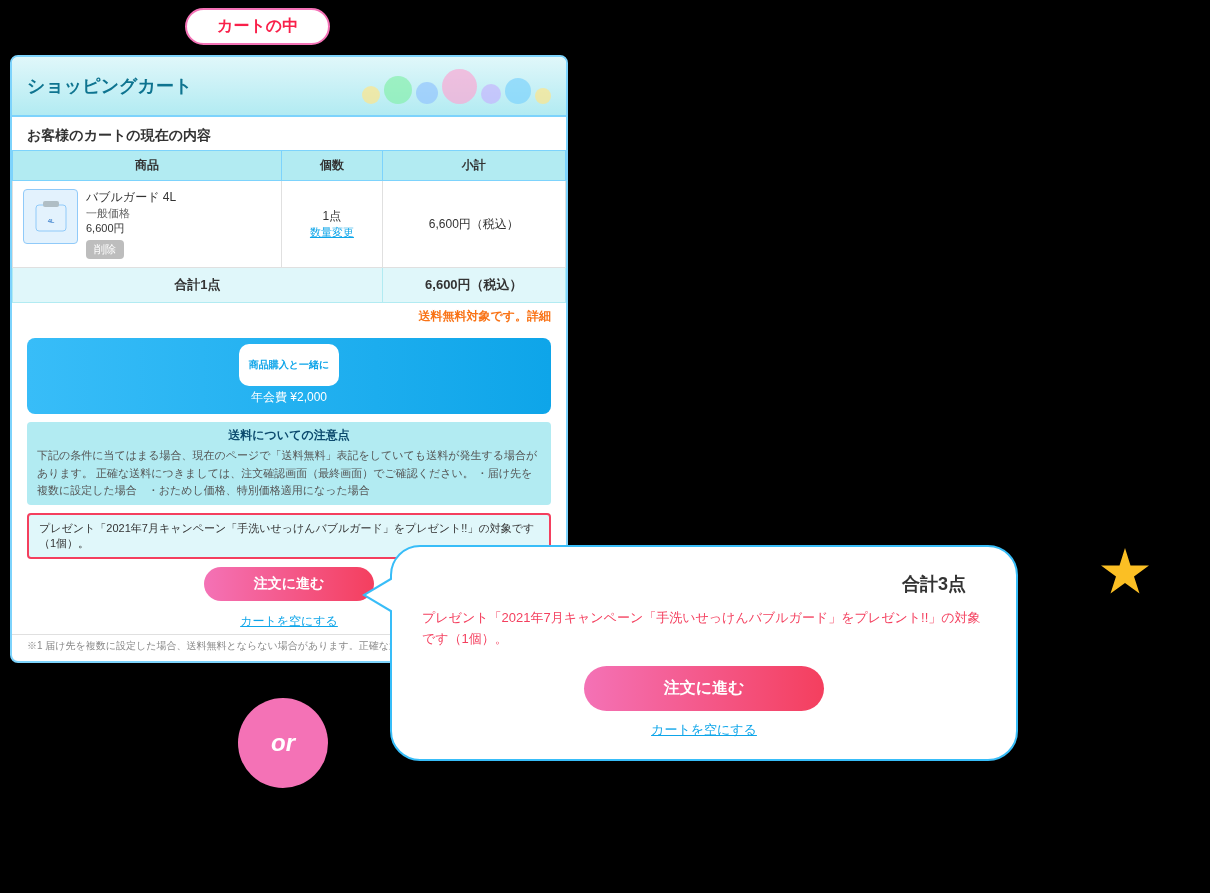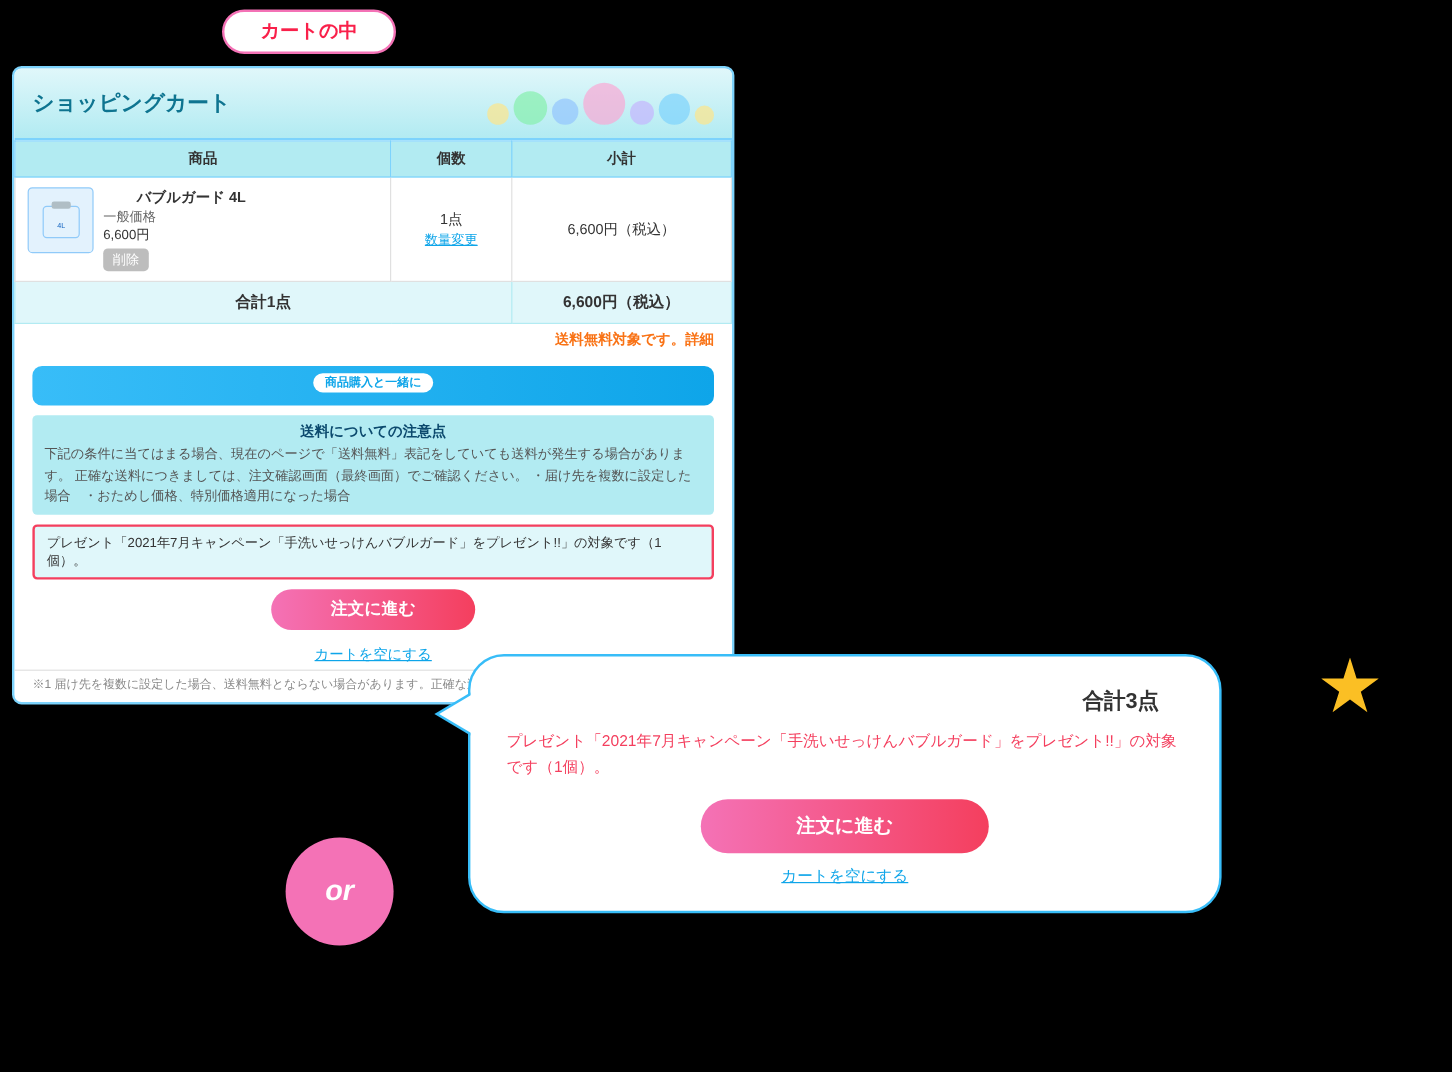--- a/index.html
+++ b/index.html
@@ -27,21 +27,21 @@
       font-size: 16px;
       font-weight: bold;
       display: inline-block;
     }
 
     
     .cart-main {
       position: absolute;
       top: 55px;
       left: 10px;
-      width: 602px;
+      width: 558px;
       background: #fff;
       border: 2px solid #7dd3fc;
       border-radius: 8px;
     }
 
     
     .cart-header {
       background: linear-gradient(to bottom, #e0f7fa, #b2ebf2);
       border-bottom: 2px solid #7dd3fc;
       border-radius: 6px 6px 0 0;
@@ -128,23 +128,22 @@
       display: flex;
       gap: 8px;
       align-items: flex-start;
     }
 
     .product-details {
       flex: 1;
     }
 
     .product-name {
-      font-weight: bold;
-      font-size: 12px;
-      margin-left: 28px;
+      font-weight: normal;
+      font-size: 12px;
     }
 
     .product-label {
       font-size: 11px;
       color: #666;
     }
 
     .product-price {
       font-size: 11px;
       color: #333;
@@ -199,21 +198,21 @@
       text-align: center;
       color: #fff;
     }
 
     .campaign-sub {
       font-size: 10px;
       background: #fff;
       color: #0ea5e9;
       display: inline-block;
       border-radius: 10px;
-      padding: 1px 10px;
+      padding: 14px 10px;
       margin-bottom: 3px;
       font-weight: bold;
     }
 
     .campaign-main {
       font-size: 14px;
       font-weight: bold;
     }
 
     .campaign-price {
@@ -414,20 +413,21 @@
       <div class="bubble" style="width:18px;height:18px;background:#fde68a;"></div>
       <div class="bubble" style="width:28px;height:28px;background:#86efac;"></div>
       <div class="bubble" style="width:22px;height:22px;background:#93c5fd;"></div>
       <div class="bubble" style="width:35px;height:35px;background:#f9a8d4;"></div>
       <div class="bubble" style="width:20px;height:20px;background:#c4b5fd;"></div>
       <div class="bubble" style="width:26px;height:26px;background:#7dd3fc;"></div>
       <div class="bubble" style="width:16px;height:16px;background:#fde68a;"></div>
     </div>
   </div>
 
+  <div class="cart-content-label">お客様のカートの現在の内容</div>
 
   <table class="cart-table">
     <thead>
       <tr>
         <th>商品</th>
         <th>個数</th>
         <th>小計</th>
       </tr>
     </thead>
     <tbody>
@@ -461,20 +461,21 @@
         <td colspan="2" style="text-align:center;">合計1点</td>
         <td style="text-align:center;">6,600円（税込）</td>
       </tr>
     </tfoot>
   </table>
 
   <div class="free-shipping">送料無料対象です。詳細</div>
 
   <div class="campaign-banner">
     <div class="campaign-sub">商品購入と一緒に</div>
+    <div class="campaign-price">年会費 ¥2,000</div>
   </div>
 
   <div class="shipping-note-box">
     <div class="shipping-note-title">送料についての注意点</div>
     <div class="shipping-note-body">下記の条件に当てはまる場合、現在のページで「送料無料」表記をしていても送料が発生する場合があります。
 正確な送料につきましては、注文確認画面（最終画面）でご確認ください。
 ・届け先を複数に設定した場合　・おためし価格、特別価格適用になった場合</div>
   </div>
 
   <div class="promo-notice">プレゼント「2021年7月キャンペーン「手洗いせっけんバブルガード」をプレゼント!!」の対象です（1個）。</div>

